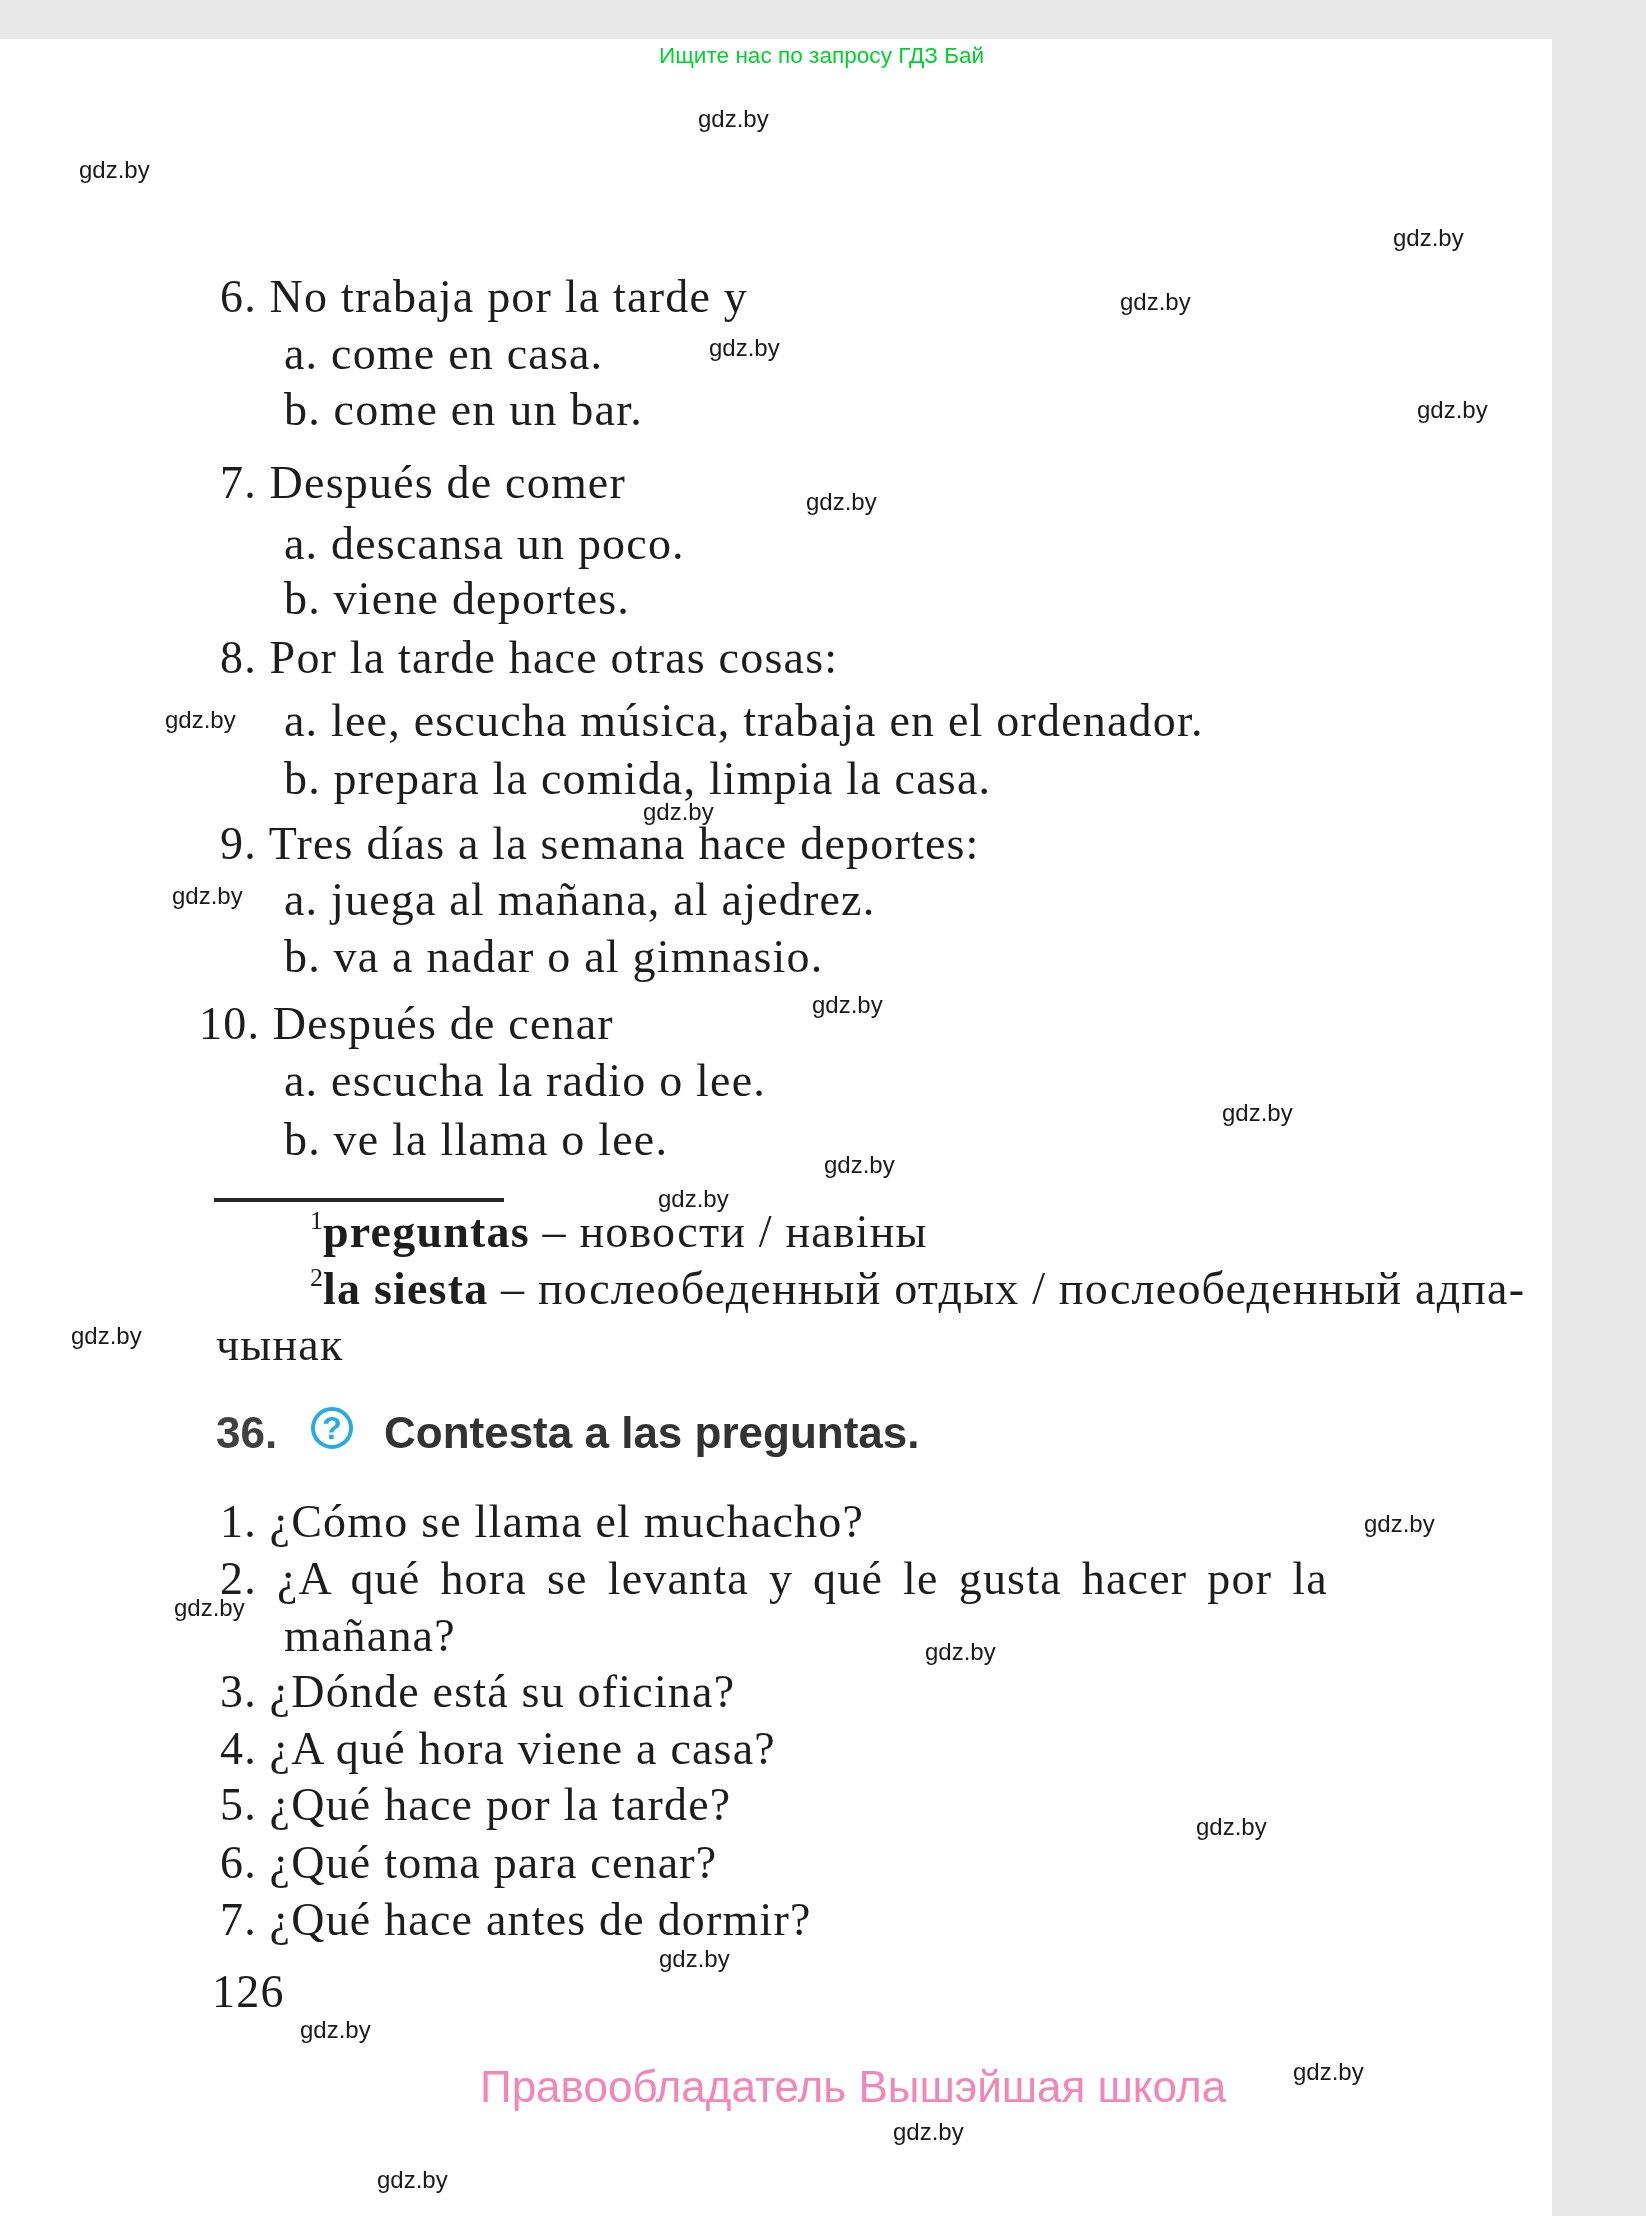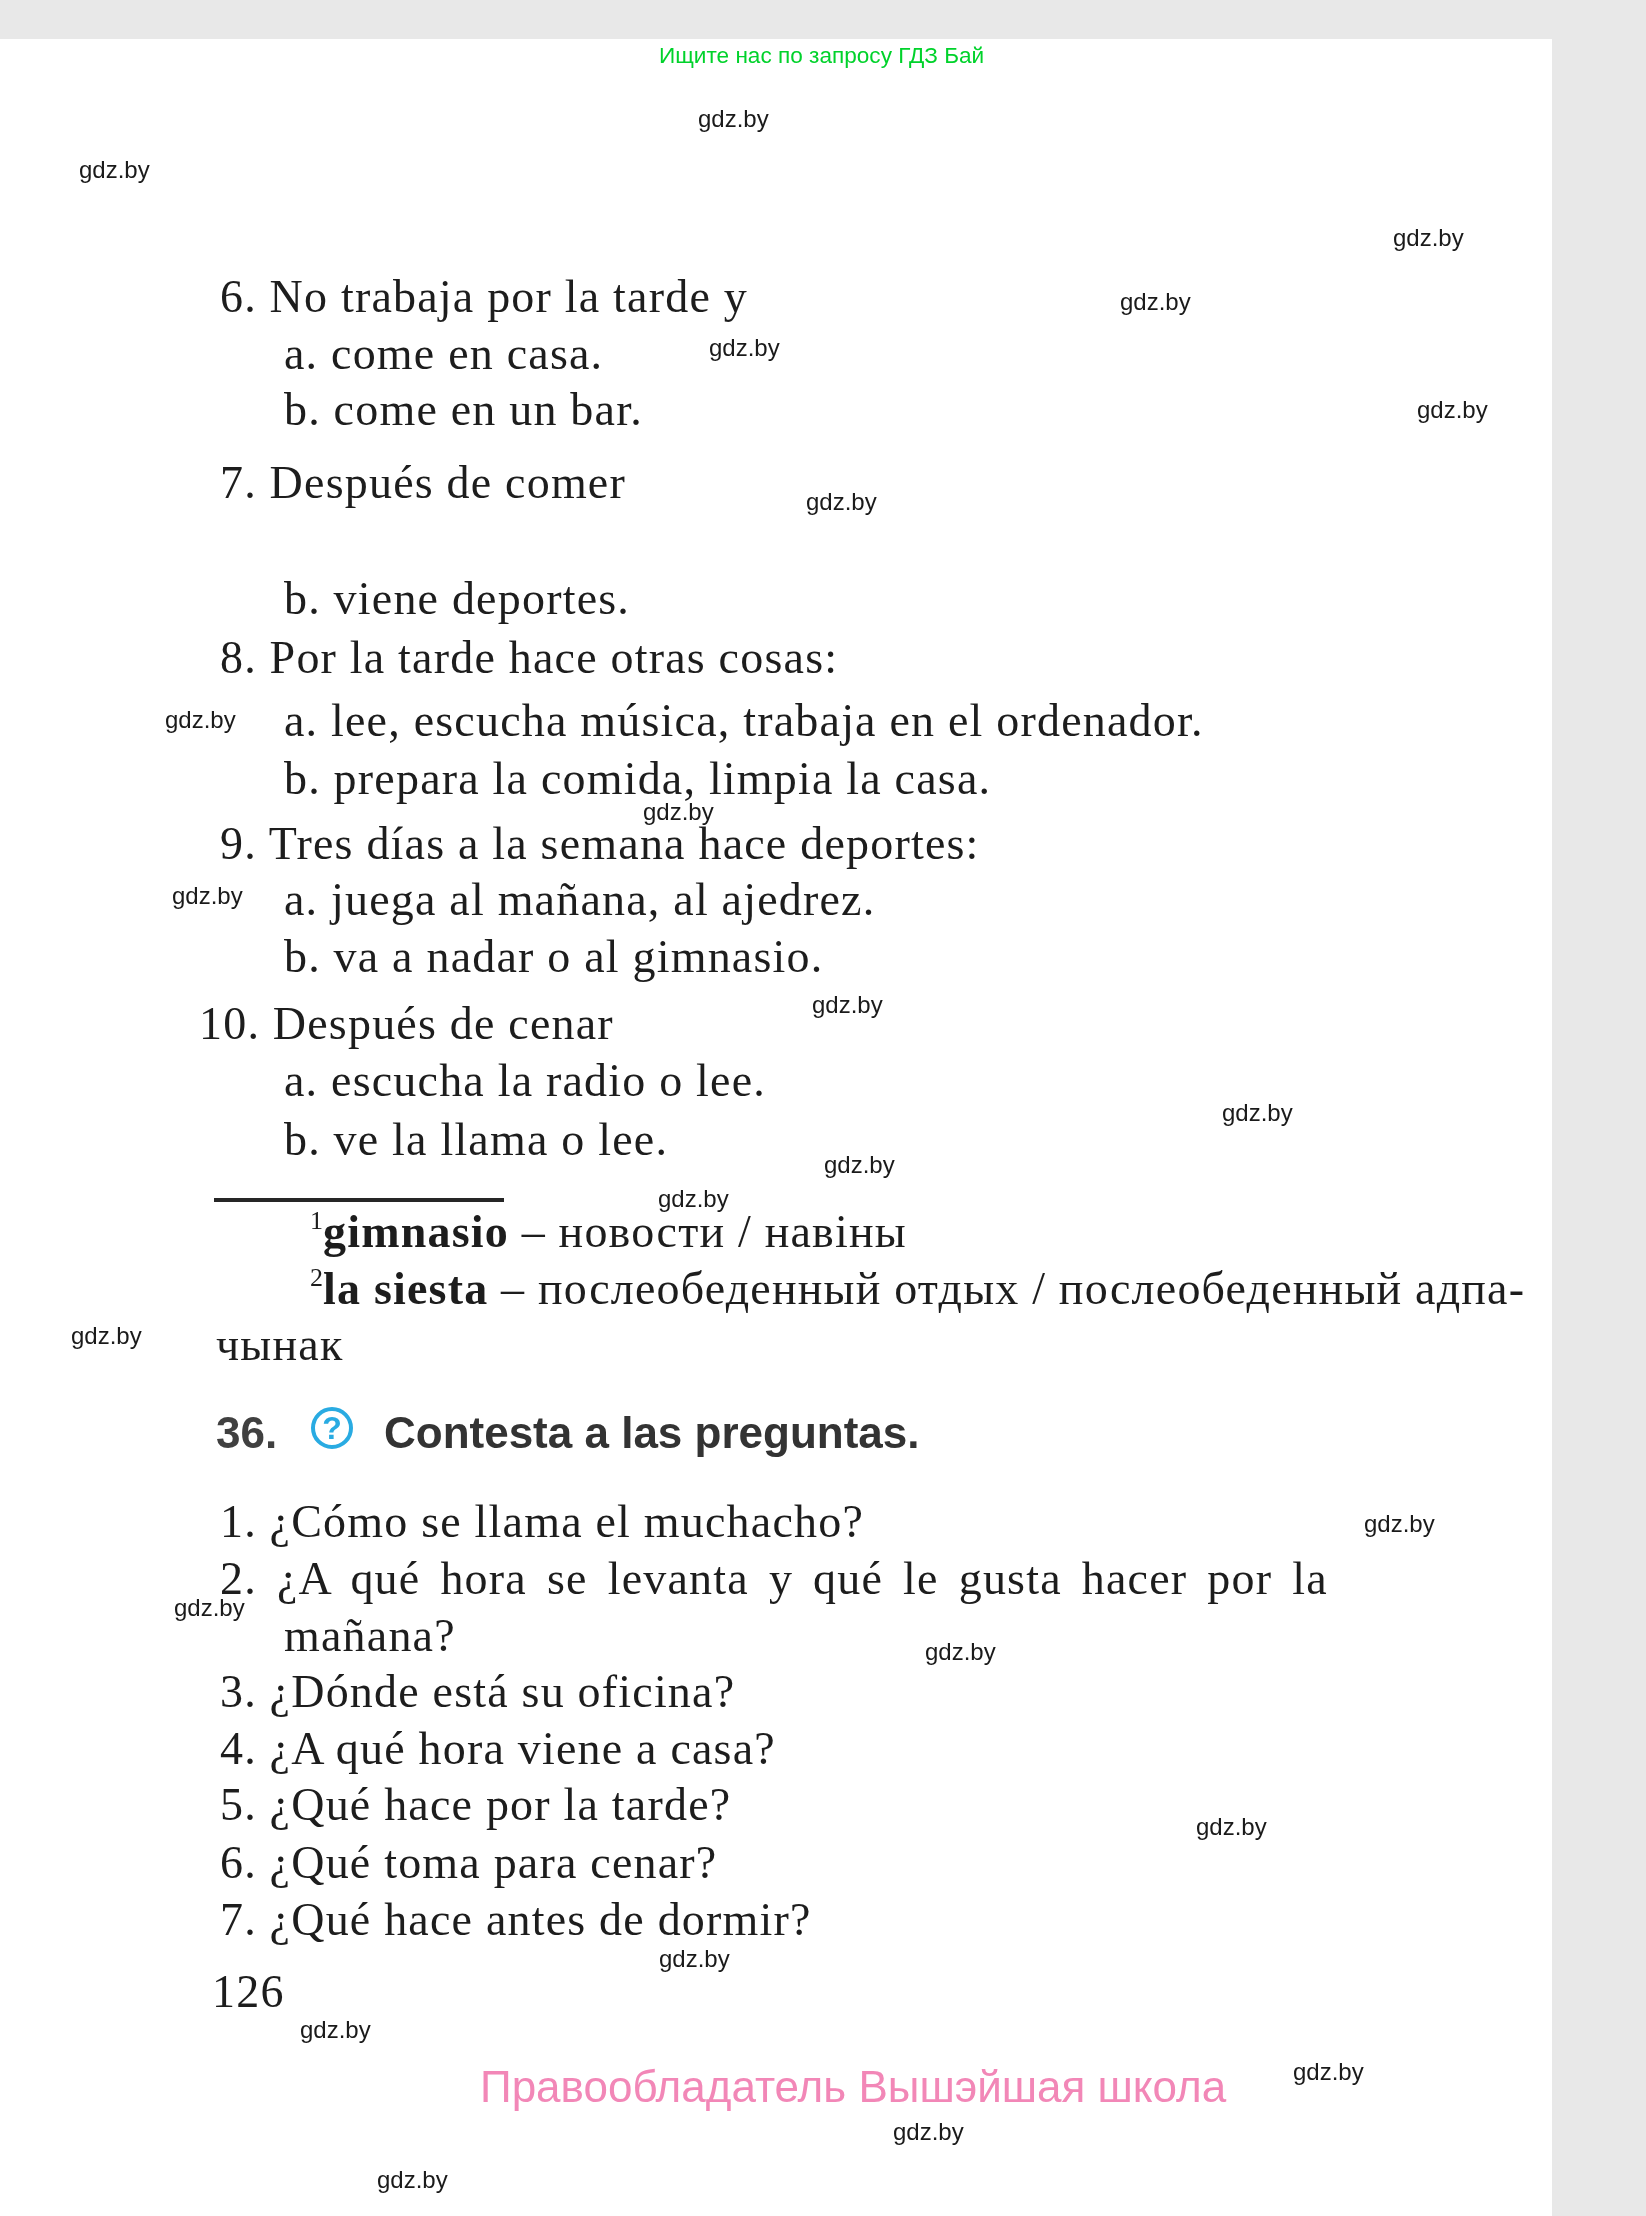--- a/index.html
+++ b/index.html
@@ -107,38 +107,39 @@
   <span class="wm" style="left:300px;top:1979px">gdz.by</span>
   <span class="wm" style="left:1293px;top:2021px">gdz.by</span>
   <span class="wm" style="left:893px;top:2081px">gdz.by</span>
   <span class="wm" style="left:377px;top:2129px">gdz.by</span>
 
   <div class="t" style="left:220px;top:235px">6. No trabaja por la tarde y</div>
   <div class="t" style="left:284px;top:292px">a. come en casa.</div>
   <div class="t" style="left:284px;top:348px">b. come en un bar.</div>
 
   <div class="t" style="left:220px;top:421px">7. Después de comer</div>
+  <div class="t" style="left:284px;top:482px">a. descansa un poco.</div>
   <div class="t" style="left:284px;top:537px">b. viene deportes.</div>
 
   <div class="t" style="left:220px;top:596px">8. Por la tarde hace otras cosas:</div>
   <div class="t" style="left:284px;top:659px">a. lee, escucha música, trabaja en el ordenador.</div>
   <div class="t" style="left:284px;top:717px">b. prepara la comida, limpia la casa.</div>
 
   <div class="t" style="left:220px;top:782px">9. Tres días a la semana hace deportes:</div>
   <div class="t" style="left:284px;top:838px">a. juega al mañana, al ajedrez.</div>
   <div class="t" style="left:284px;top:895px">b. va a nadar o al gimnasio.</div>
 
   <div class="t" style="left:199px;top:962px">10. Después de cenar</div>
   <div class="t" style="left:284px;top:1019px">a. escucha la radio o lee.</div>
   <div class="t" style="left:284px;top:1078px">b. ve la llama o lee.</div>
 
   <div class="rule"></div>
 
   <div class="t" style="left:310px;top:1170px">
-    <span class="sup">1</span><span class="b">gimnasio</span><span> – новости / навіны</span>
+    <span class="sup">1</span><span class="b">preguntas</span><span> – новости / навіны</span>
   </div>
   <div class="t" style="left:310px;top:1227px">
     <span class="sup">2</span><span class="b">la siesta</span><span> – послеобеденный отдых / послеобеденный адпа-</span>
   </div>
   <div class="t" style="left:216px;top:1283px">чынак</div>
 
   <div class="hd hd-num" style="left:216px;top:1372px">36.</div>
   <div class="qicon" style="left:311px;top:1368px">?</div>
   <div class="hd" style="left:384px;top:1372px">Contesta a las preguntas.</div>
 

